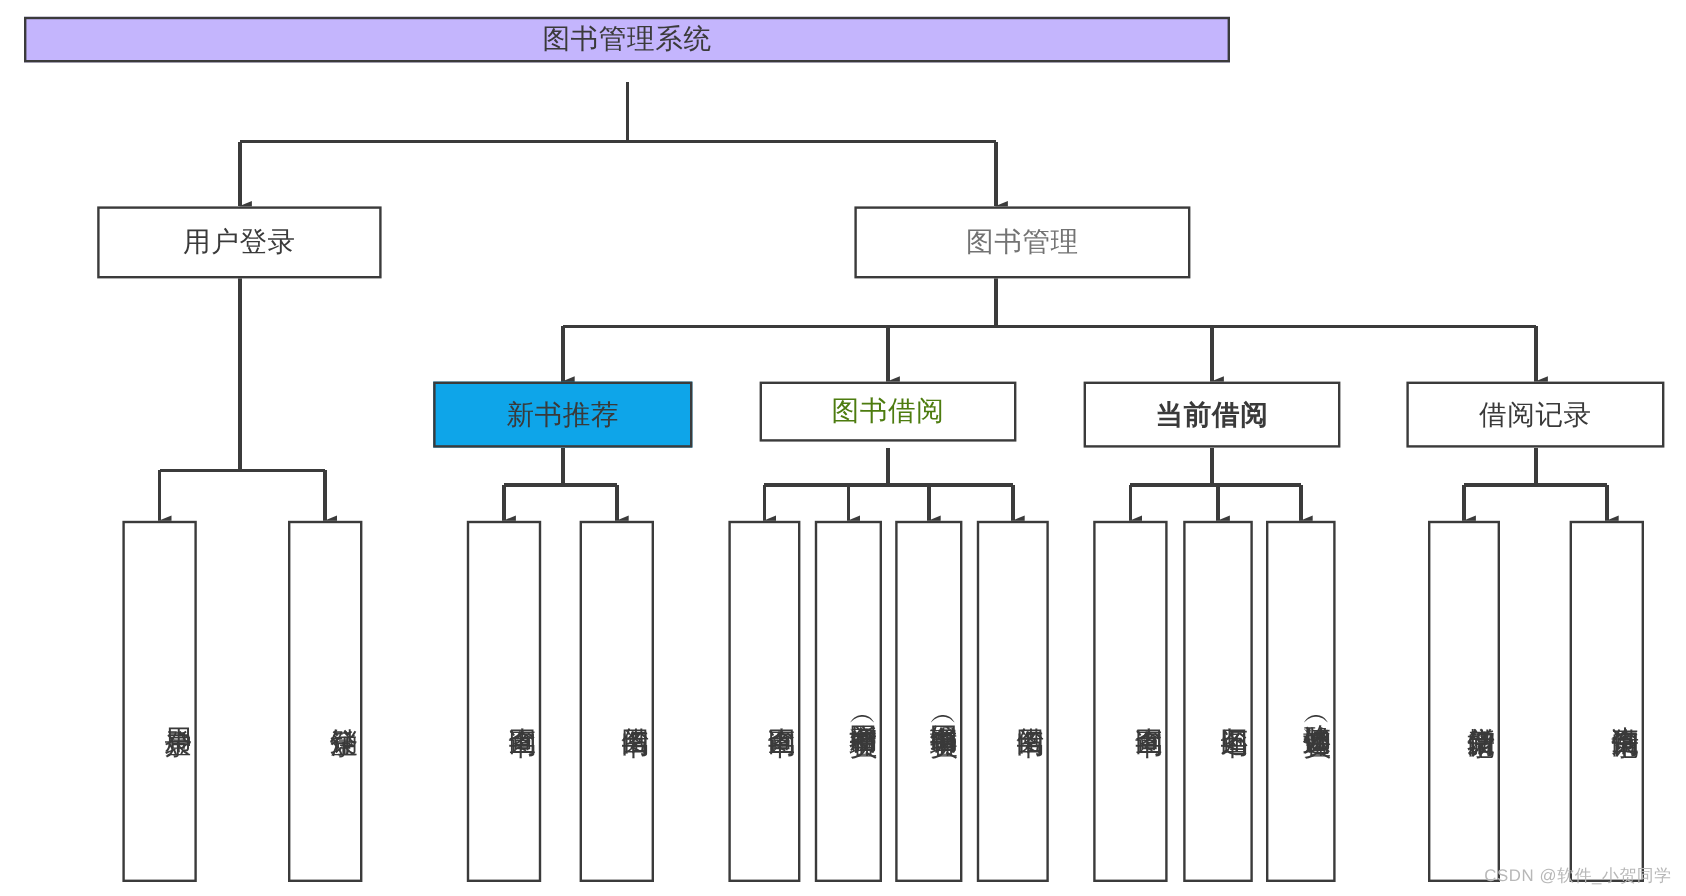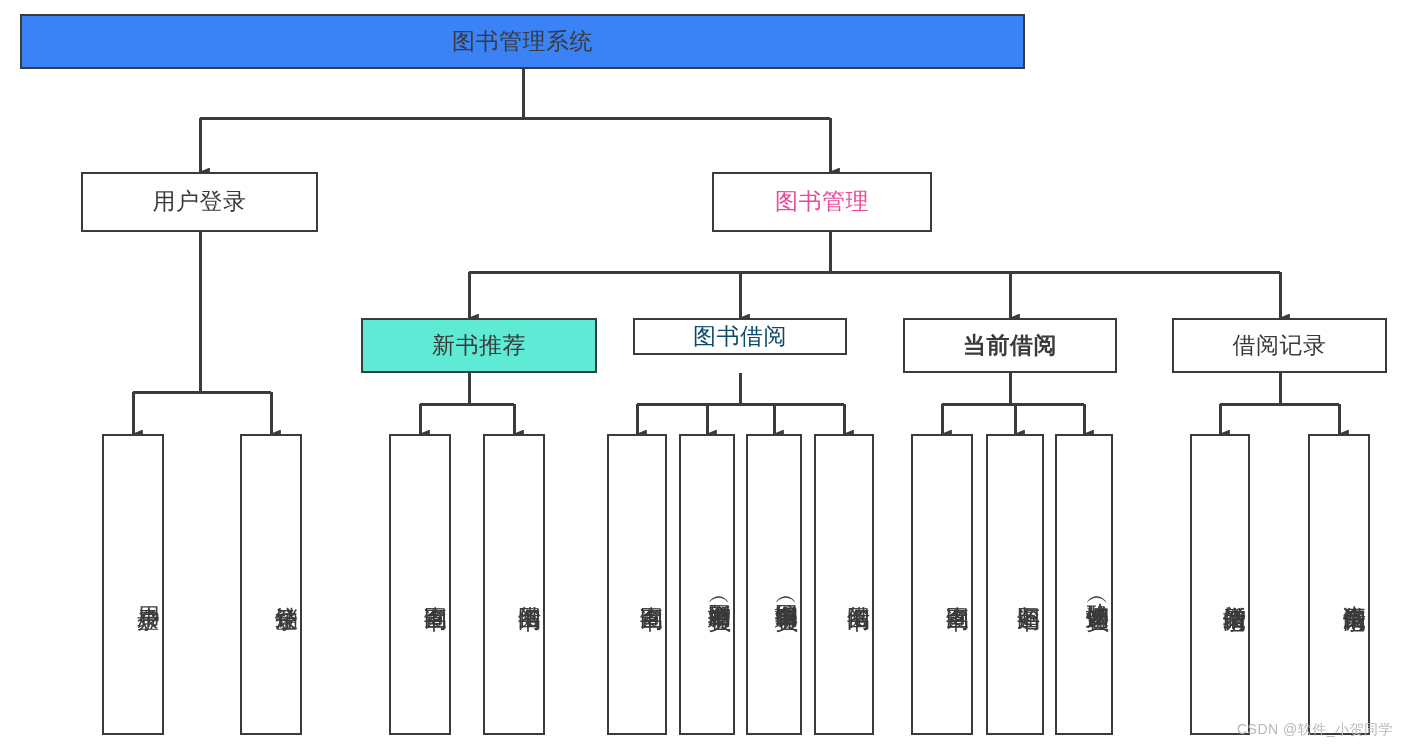--- a/index.html
+++ b/index.html
@@ -105,33 +105,33 @@
       <line x1="942" y1="404" x2="942" y2="434" stroke="#3b3b3b" stroke-width="3" shape-rendering="crispEdges" marker-end="url(#arrow)"></line>
       <line x1="1015" y1="404" x2="1015" y2="434" stroke="#3b3b3b" stroke-width="3" shape-rendering="crispEdges" marker-end="url(#arrow)"></line>
       <line x1="1084" y1="404" x2="1084" y2="434" stroke="#3b3b3b" stroke-width="3" shape-rendering="crispEdges" marker-end="url(#arrow)"></line>
       <line x1="1280" y1="373" x2="1280" y2="404" stroke="#3b3b3b" stroke-width="3" shape-rendering="crispEdges"></line>
       <line x1="1220" y1="404" x2="1339" y2="404" stroke="#3b3b3b" stroke-width="3" shape-rendering="crispEdges"></line>
       <line x1="1220" y1="404" x2="1220" y2="434" stroke="#3b3b3b" stroke-width="3" shape-rendering="crispEdges" marker-end="url(#arrow)"></line>
       <line x1="1339" y1="404" x2="1339" y2="434" stroke="#3b3b3b" stroke-width="3" shape-rendering="crispEdges" marker-end="url(#arrow)"></line>
     </svg>
 
   <div id="nodes">
-      <div class="node h" style="left: 20px; top: 14px; width: 1005px; height: 55px; border-color: rgb(59, 59, 59); background: #3b82f6; color: rgb(58, 58, 58);">
+      <div class="node h" style="left: 20px; top: 14px; width: 1005px; height: 38px; border-color: rgb(59, 59, 59); background: #c4b5fd; color: rgb(58, 58, 58);">
         <span>图书管理系统</span>
       </div>
       <div class="node h" style="left: 81px; top: 172px; width: 237px; height: 60px; border-color: rgb(59, 59, 59); background: rgb(255, 255, 255); color: rgb(58, 58, 58);">
         <span>用户登录</span>
       </div>
-      <div class="node h" style="left: 712px; top: 172px; width: 220px; height: 60px; border-color: rgb(59, 59, 59); background: rgb(255, 255, 255); color: #ec4899;">
+      <div class="node h" style="left: 712px; top: 172px; width: 280px; height: 60px; border-color: rgb(59, 59, 59); background: rgb(255, 255, 255); color: #737373;">
         <span>图书管理</span>
       </div>
-      <div class="node h" style="left: 361px; top: 318px; width: 236px; height: 55px; border-color: rgb(59, 59, 59); background: #5eead4; color: rgb(58, 58, 58);">
+      <div class="node h" style="left: 361px; top: 318px; width: 216px; height: 55px; border-color: rgb(59, 59, 59); background: #0ea5e9; color: rgb(58, 58, 58);">
         <span>新书推荐</span>
       </div>
-      <div class="node h" style="left: 633px; top: 318px; width: 214px; height: 37px; border-color: rgb(59, 59, 59); background: rgb(255, 255, 255); color: #0c4a6e;">
+      <div class="node h" style="left: 633px; top: 318px; width: 214px; height: 50px; border-color: rgb(59, 59, 59); background: rgb(255, 255, 255); color: #4d7c0f;">
         <span>图书借阅</span>
       </div>
       <div class="node h" style="left: 903px; top: 318px; width: 214px; height: 55px; border-color: rgb(59, 59, 59); background: rgb(255, 255, 255); color: rgb(58, 58, 58); font-weight: bold;">
         <span>当前借阅</span>
       </div>
       <div class="node h" style="left: 1172px; top: 318px; width: 215px; height: 55px; border-color: rgb(59, 59, 59); background: rgb(255, 255, 255); color: rgb(58, 58, 58);">
         <span>借阅记录</span>
       </div>
       <div class="node v" style="left: 102px; top: 434px; width: 62px; height: 301px; border-color: rgb(59, 59, 59); background: rgb(255, 255, 255); color: rgb(58, 58, 58);">
         <span>用户登录</span>

